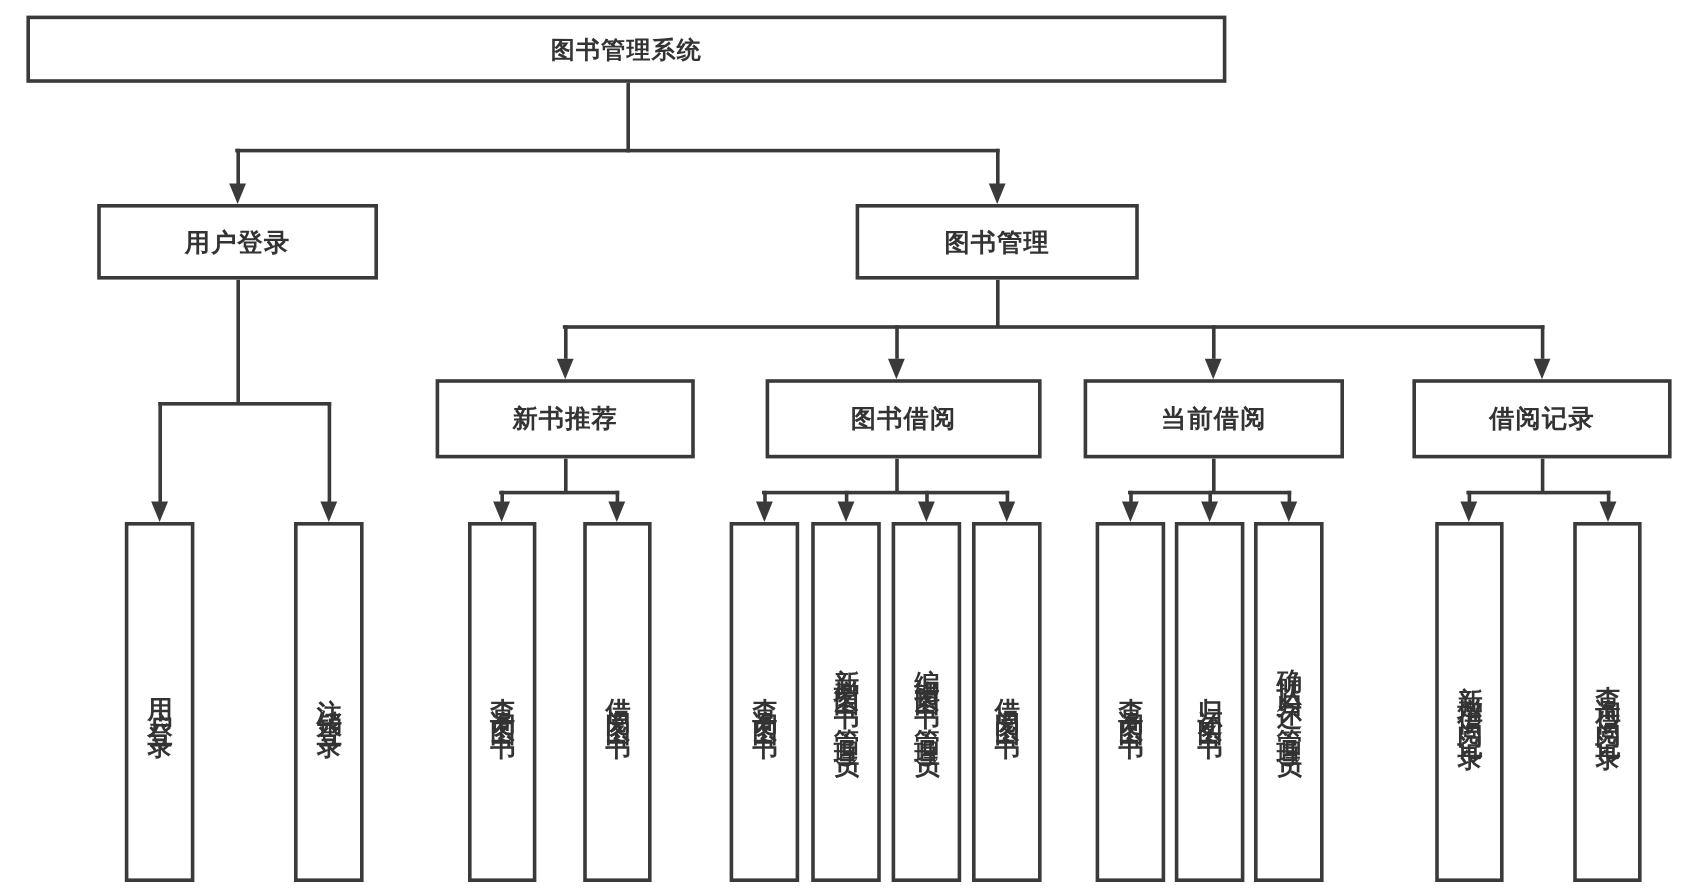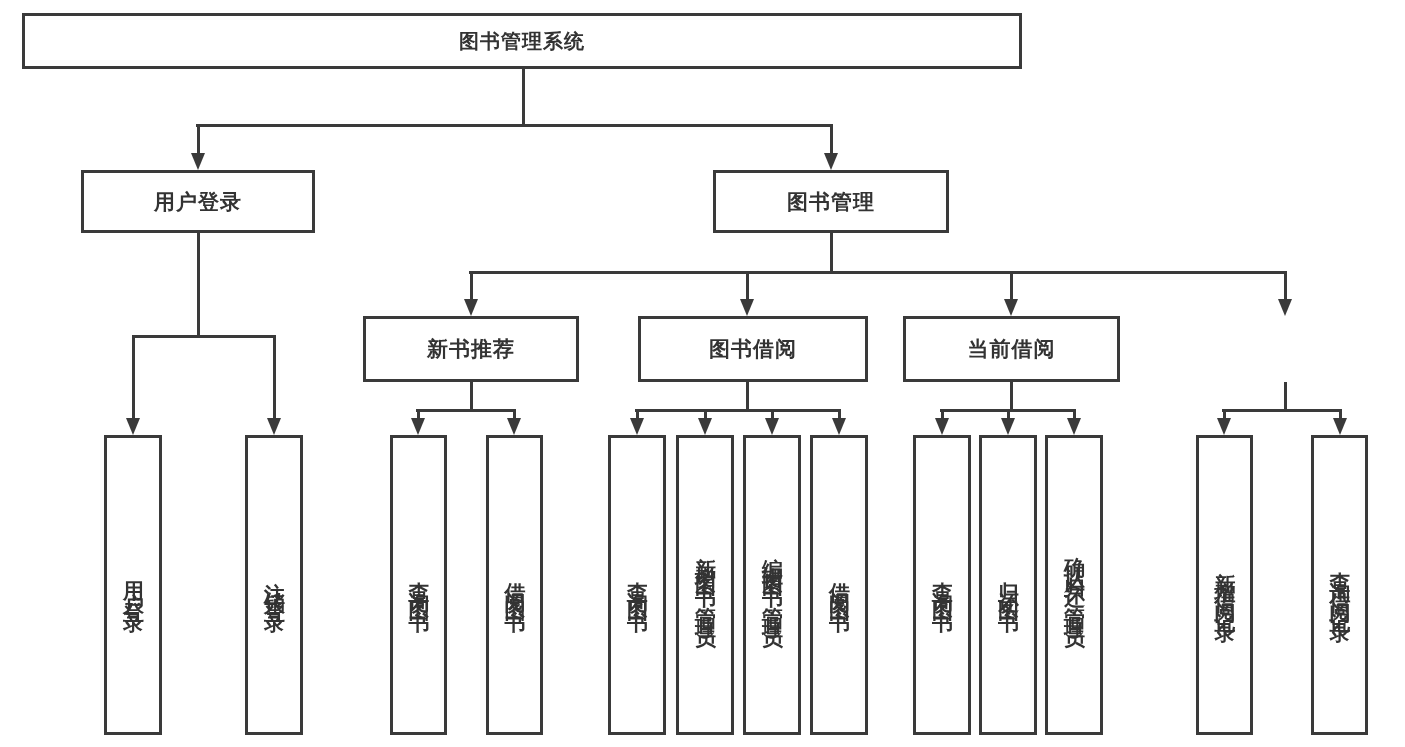--- a/index.html
+++ b/index.html
@@ -126,20 +126,23 @@
 
   <div class="node hnode" style="left:713px;top:170px;width:236px;height:63px">
     <span>图书管理</span>
   </div>
   <div class="node hnode" style="left:638px;top:316px;width:230px;height:66px">
     <span>图书借阅</span>
   </div>
   <div class="node hnode" style="left:903px;top:316px;width:217px;height:66px">
     <span>当前借阅</span>
   </div>
+  <div class="node hnode" style="left:1177px;top:316px;width:216px;height:66px">
+    <span>借阅记录</span>
+  </div>
 
   <div class="node vnode" style="left:104px;width:58px">
     <span class="vtext">用户登录</span>
   </div>
   <div class="node vnode" style="left:245px;width:58px">
     <span class="vtext">注销登录</span>
   </div>
 
   <div class="node vnode" style="left:390px;width:57px">
     <span class="vtext">查询图书</span>

